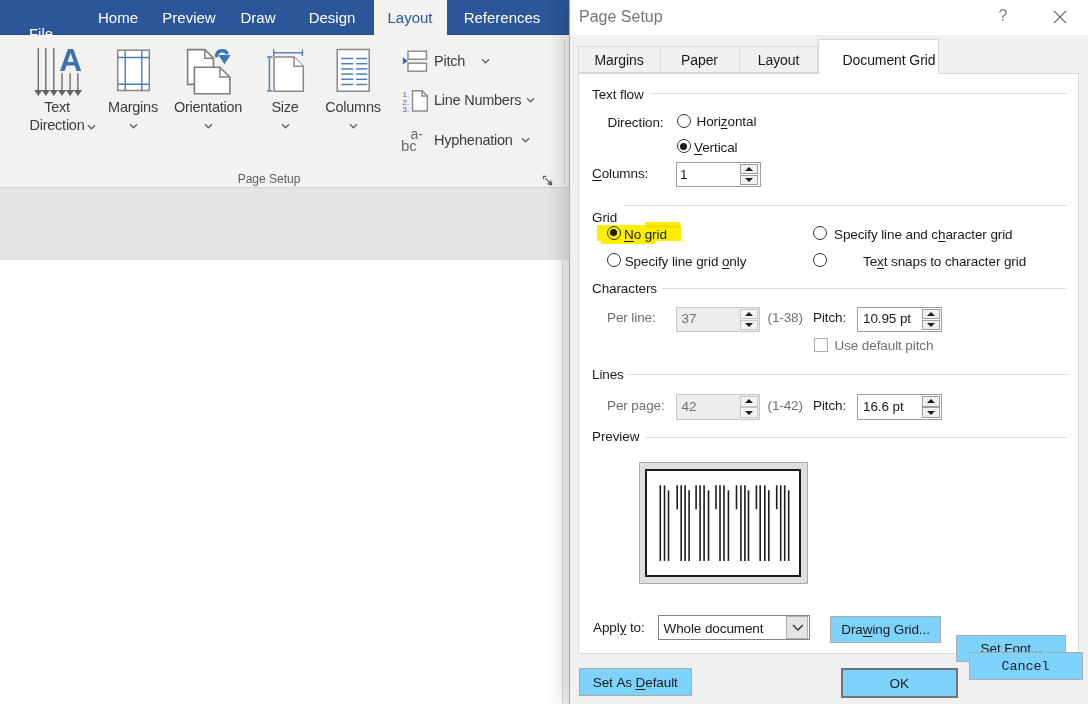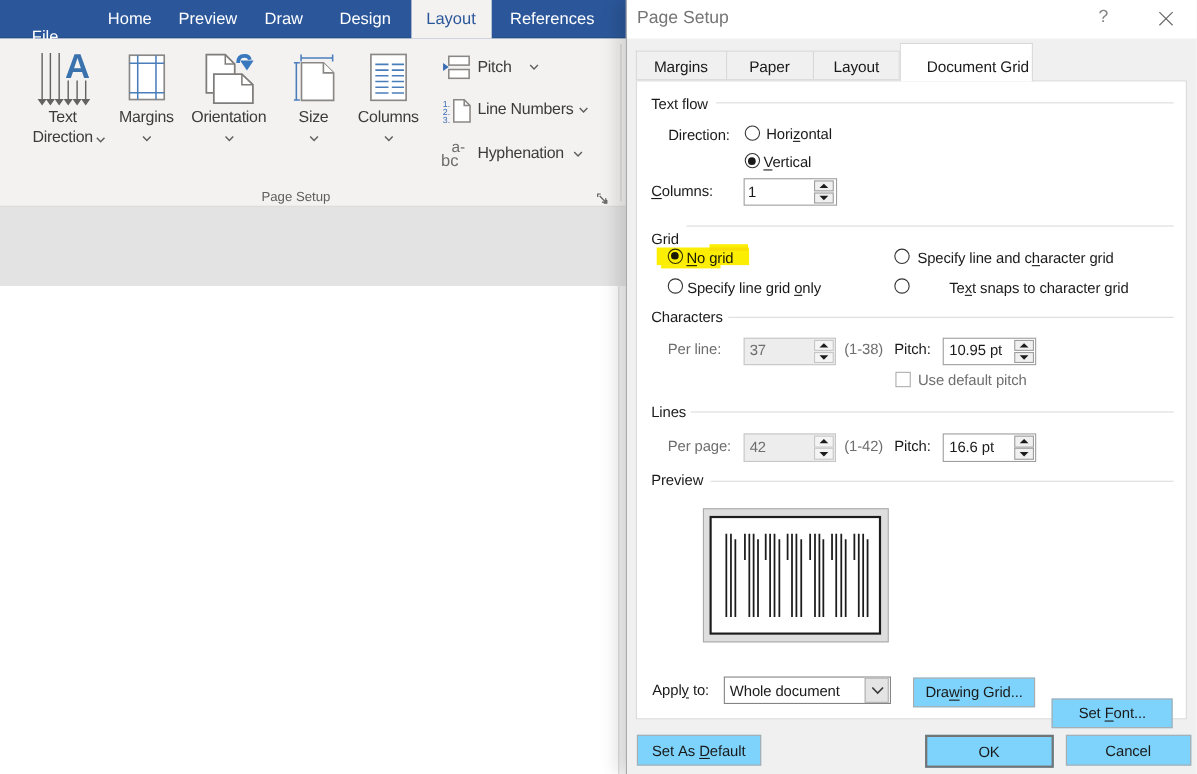--- a/index.html
+++ b/index.html
@@ -325,15 +325,15 @@
       <span>Dra<u>w</u>ing Grid...</span>
     </div>
   <div class="btn" style="left:956px;top:616px;width:108.4px;height:24.5px;margin-top:19px;">
       <span>Set&nbsp;<u>F</u>ont...</span>
     </div>
 
   <div class="btn" style="left:578.5px;top:668px;width:111.5px;height:26.3px;">
       <span>Set&nbsp;As&nbsp;<u>D</u>efault</span>
     </div>
   <div class="btn" style="left:840.5px;top:668px;width:113.3px;height:26.3px;border:2px solid #737373;">OK</div>
-  <div class="btn" style="left:968.6px;top:668px;width:112px;height:26.3px;">Cancel</div>
+  <div class="btn" style="left:968.6px;top:652px;width:112px;height:26.3px;font-family:Liberation Mono, monospace;">Cancel</div>
 
 </div>
 
 </body></html>

